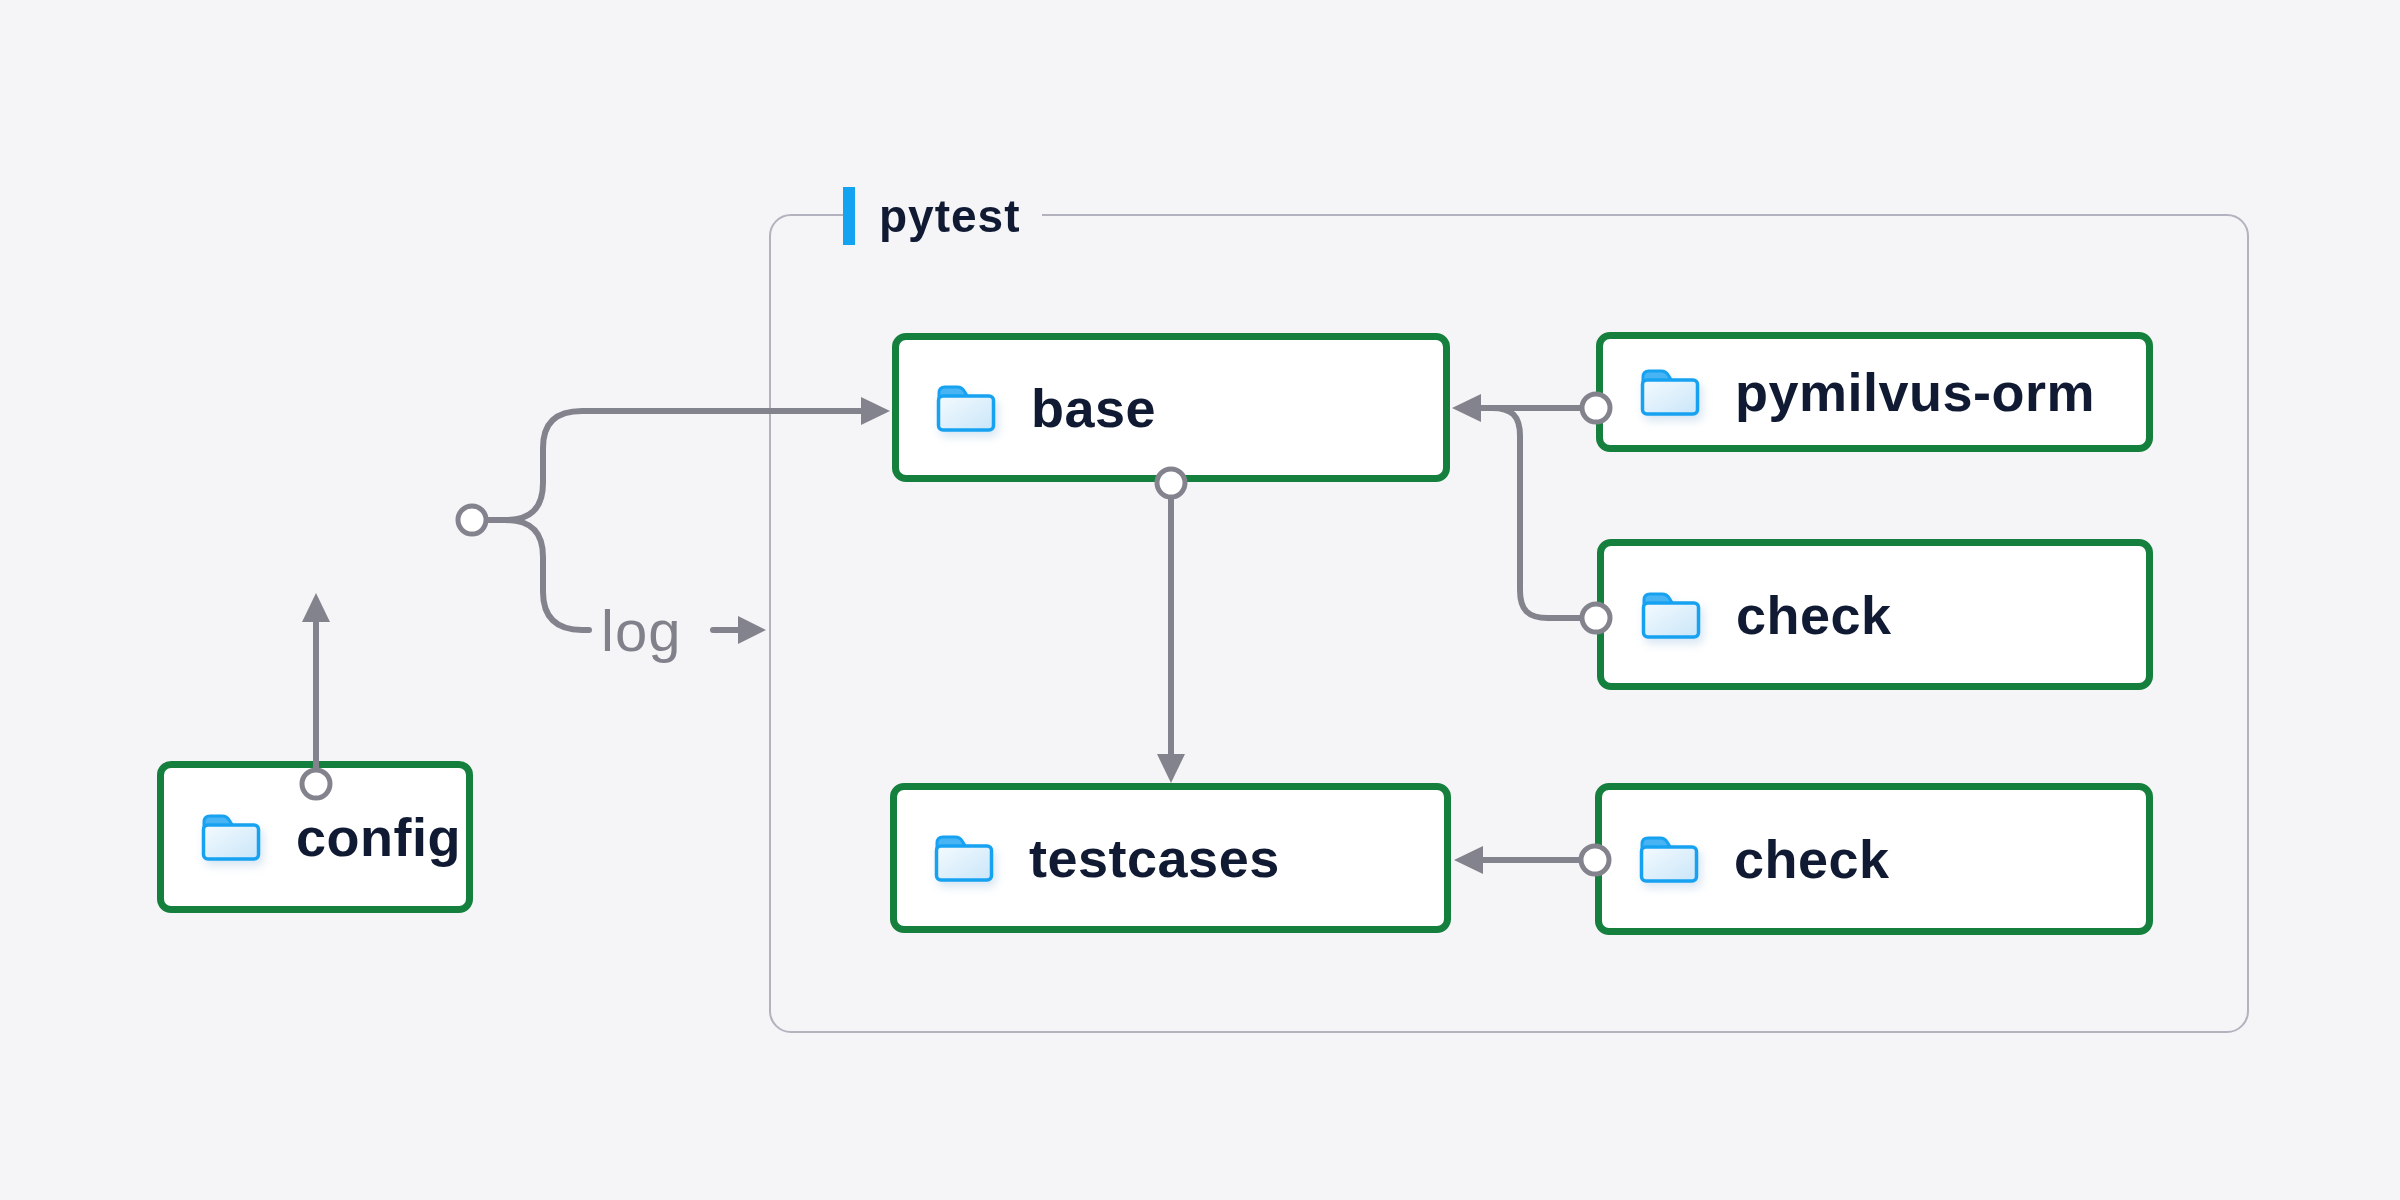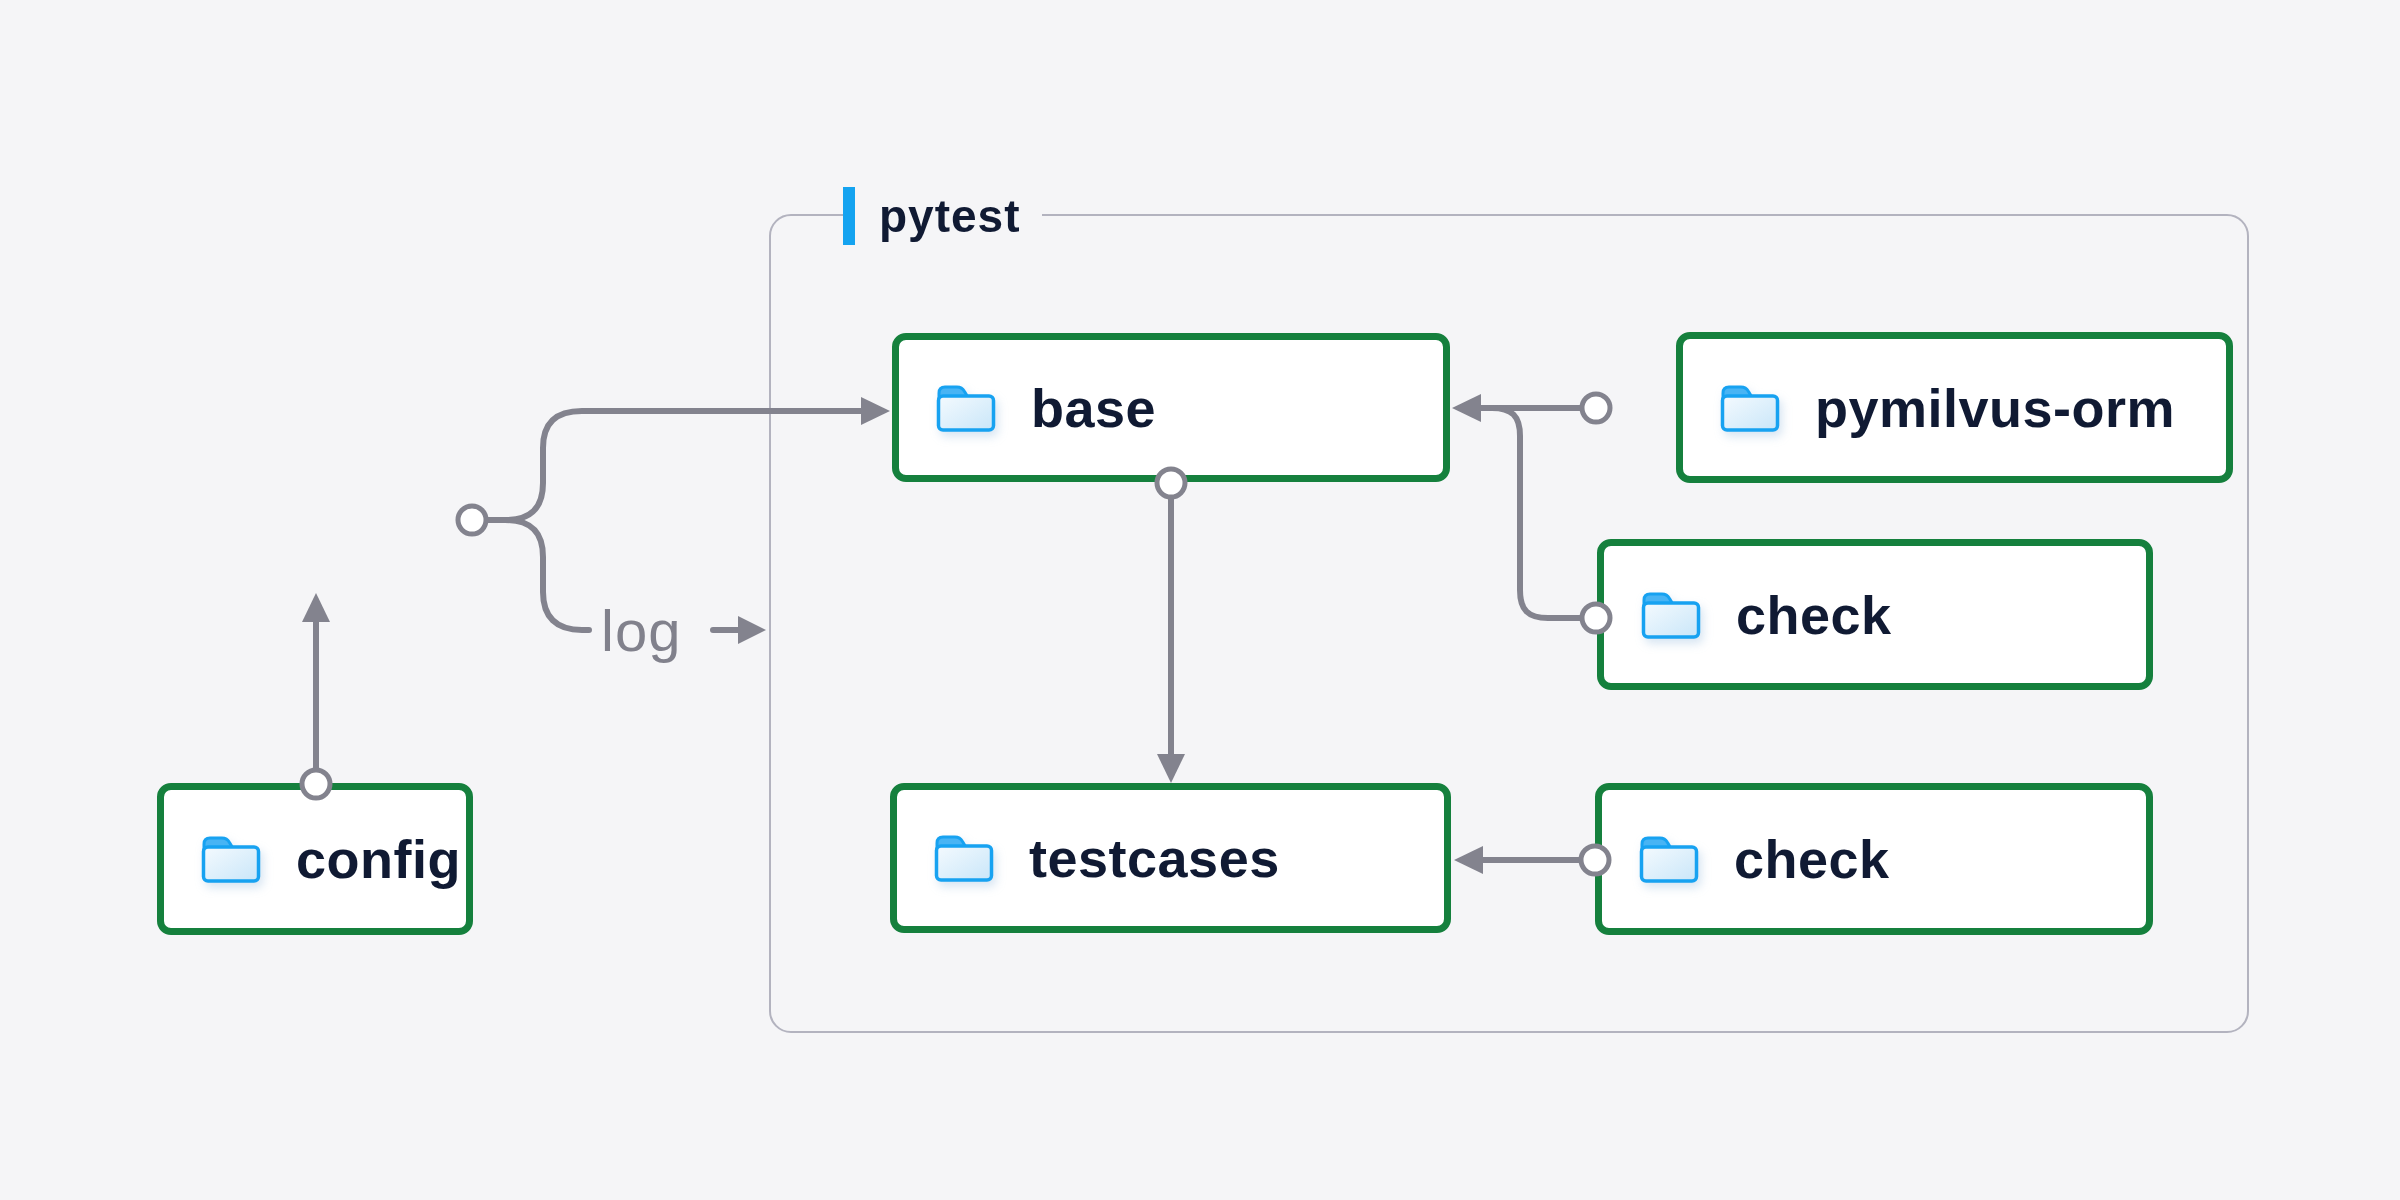--- a/index.html
+++ b/index.html
@@ -111,21 +111,21 @@
     <g>
       <path d="M1581 860 L1474 860"></path>
       <polygon points="1454,860 1483,846 1483,874"></polygon>
       <circle cx="1595" cy="860" r="14"></circle>
     </g>
   </svg>
 
   <div class="edge-label">log</div>
 
 
-  <div class="node" style="left:157px;top:783px;width:316px;height:152px">
+  <div class="node" style="left:157px;top:761px;width:316px;height:152px">
     <span class="folder"><svg viewBox="0 0 62 52" width="62" height="52">
           <path d="M4 18 V11 Q4 5 10 5 H22 Q27 5 29.5 9.5 L34 17 H4 Z" fill="#48b4f4" stroke="#17a2f1" stroke-width="3" stroke-linejoin="round"></path>
           <rect x="3.5" y="14" width="55" height="34" rx="4.5" fill="url(#fg)" stroke="#17a2f1" stroke-width="3.5"></rect>
         </svg></span>
     <span class="node-label">config</span>
   </div>
 
   <div class="node" style="left:892px;top:333px;width:558px;height:149px">
     <span class="folder"><svg viewBox="0 0 62 52" width="62" height="52">
           <path d="M4 18 V11 Q4 5 10 5 H22 Q27 5 29.5 9.5 L34 17 H4 Z" fill="#48b4f4" stroke="#17a2f1" stroke-width="3" stroke-linejoin="round"></path>
@@ -135,21 +135,21 @@
   </div>
 
   <div class="node" style="left:890px;top:783px;width:561px;height:150px">
     <span class="folder"><svg viewBox="0 0 62 52" width="62" height="52">
           <path d="M4 18 V11 Q4 5 10 5 H22 Q27 5 29.5 9.5 L34 17 H4 Z" fill="#48b4f4" stroke="#17a2f1" stroke-width="3" stroke-linejoin="round"></path>
           <rect x="3.5" y="14" width="55" height="34" rx="4.5" fill="url(#fg)" stroke="#17a2f1" stroke-width="3.5"></rect>
         </svg></span>
     <span class="node-label">testcases</span>
   </div>
 
-  <div class="node" style="left:1676px;top:332px;width:557px;height:151px">
+  <div class="node" style="left:1596px;top:332px;width:557px;height:120px">
     <span class="folder"><svg viewBox="0 0 62 52" width="62" height="52">
           <path d="M4 18 V11 Q4 5 10 5 H22 Q27 5 29.5 9.5 L34 17 H4 Z" fill="#48b4f4" stroke="#17a2f1" stroke-width="3" stroke-linejoin="round"></path>
           <rect x="3.5" y="14" width="55" height="34" rx="4.5" fill="url(#fg)" stroke="#17a2f1" stroke-width="3.5"></rect>
         </svg></span>
     <span class="node-label">pymilvus-orm</span>
   </div>
 
   <div class="node" style="left:1597px;top:539px;width:556px;height:151px">
     <span class="folder"><svg viewBox="0 0 62 52" width="62" height="52">
           <path d="M4 18 V11 Q4 5 10 5 H22 Q27 5 29.5 9.5 L34 17 H4 Z" fill="#48b4f4" stroke="#17a2f1" stroke-width="3" stroke-linejoin="round"></path>

